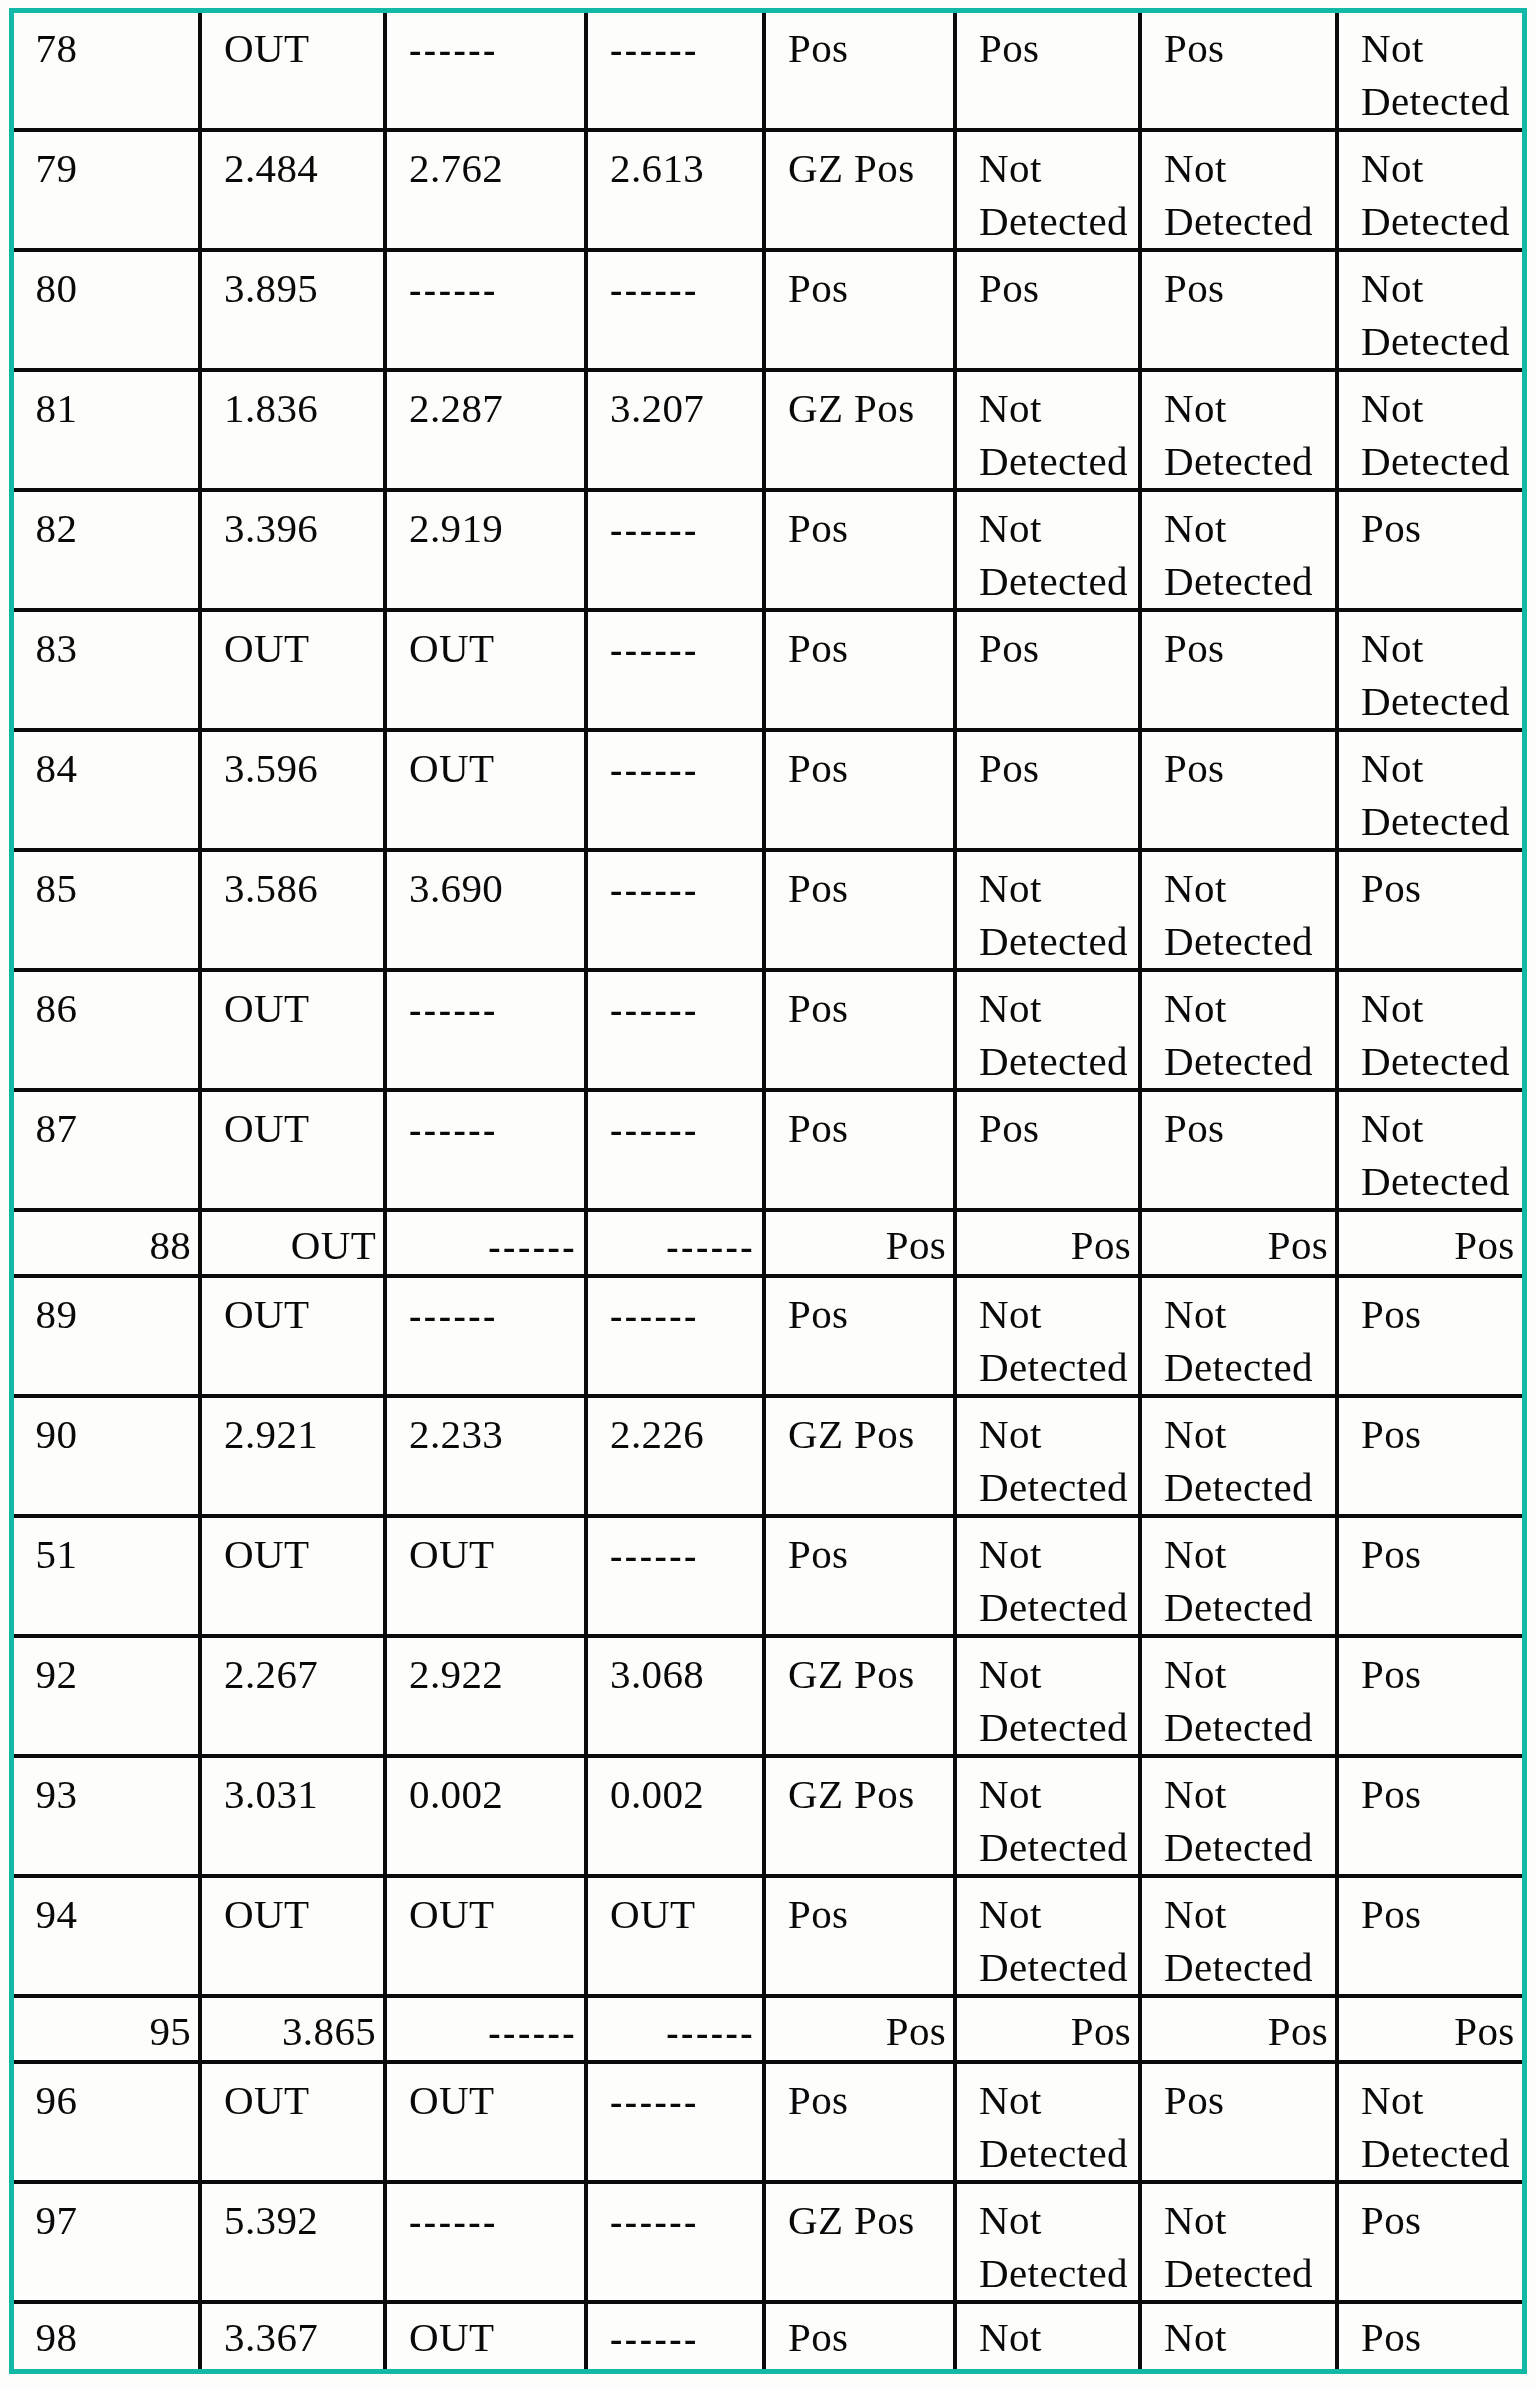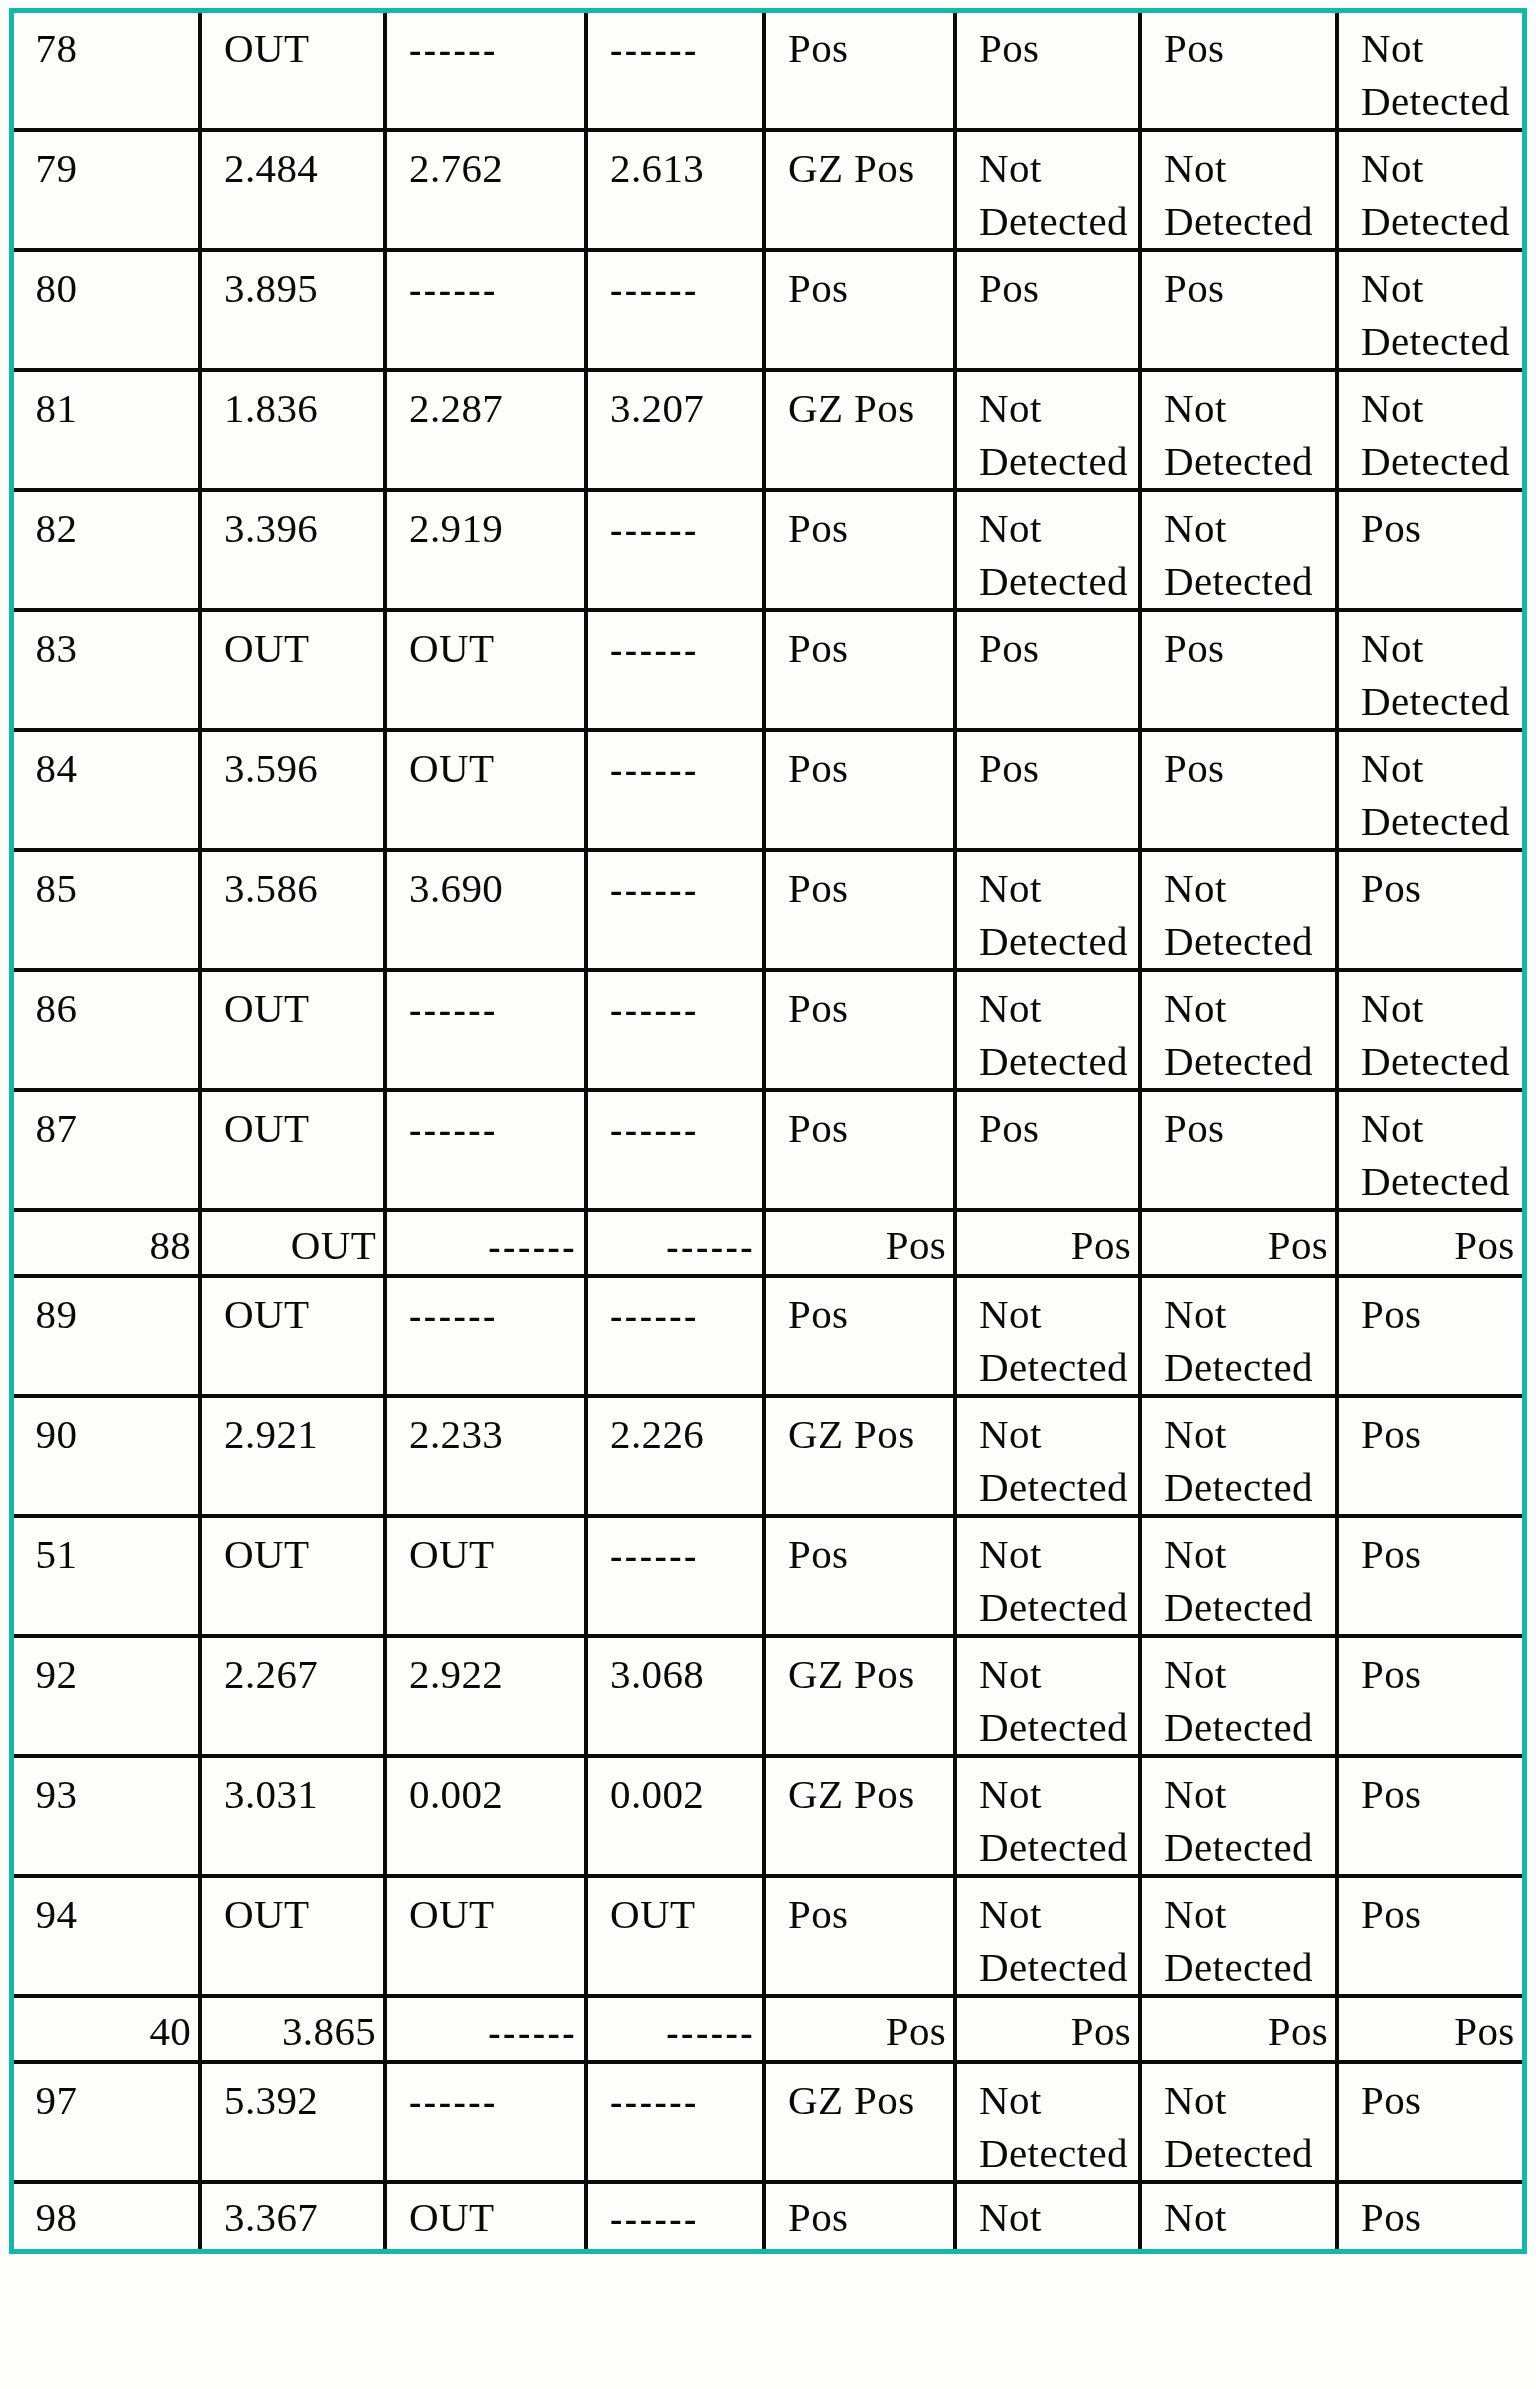--- a/index.html
+++ b/index.html
@@ -218,28 +218,38 @@
           <td>94</td>
           <td>OUT</td>
           <td>OUT</td>
           <td>OUT</td>
           <td>Pos</td>
           <td>Not Detected</td>
           <td>Not Detected</td>
           <td>Pos</td>
         </tr>
       <tr class="short">
-          <td>40</td>
+          <td>95</td>
           <td>3.865</td>
           <td class="dash">------</td>
           <td class="dash">------</td>
           <td>Pos</td>
           <td>Pos</td>
           <td>Pos</td>
           <td>Pos</td>
+        </tr>
+      <tr class="tall">
+          <td>96</td>
+          <td>OUT</td>
+          <td>OUT</td>
+          <td class="dash">------</td>
+          <td>Pos</td>
+          <td>Not Detected</td>
+          <td>Pos</td>
+          <td>Not Detected</td>
         </tr>
       <tr class="tall">
           <td>97</td>
           <td>5.392</td>
           <td class="dash">------</td>
           <td class="dash">------</td>
           <td>GZ Pos</td>
           <td>Not Detected</td>
           <td>Not Detected</td>
           <td>Pos</td>

